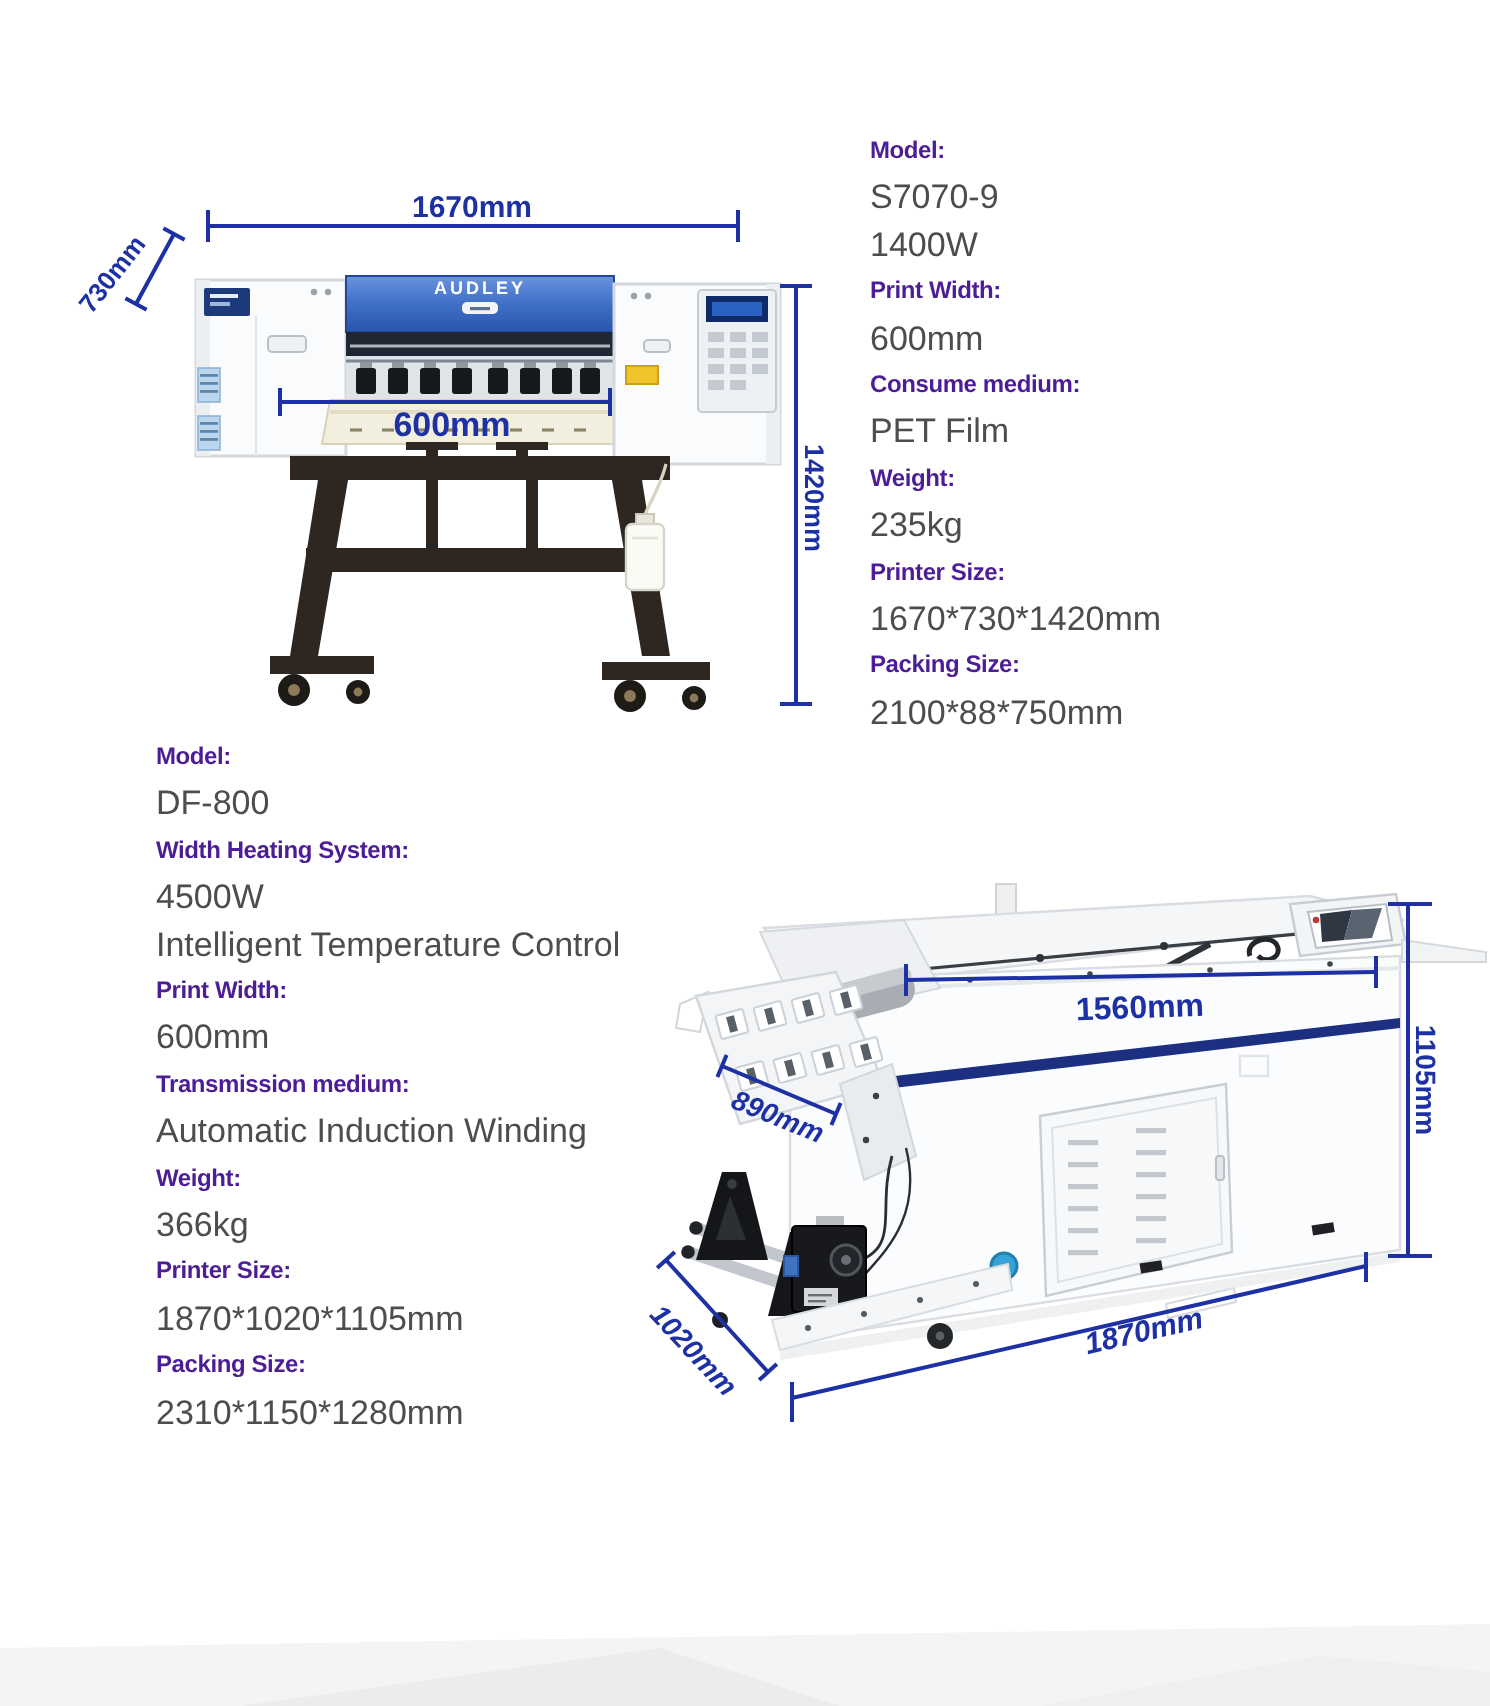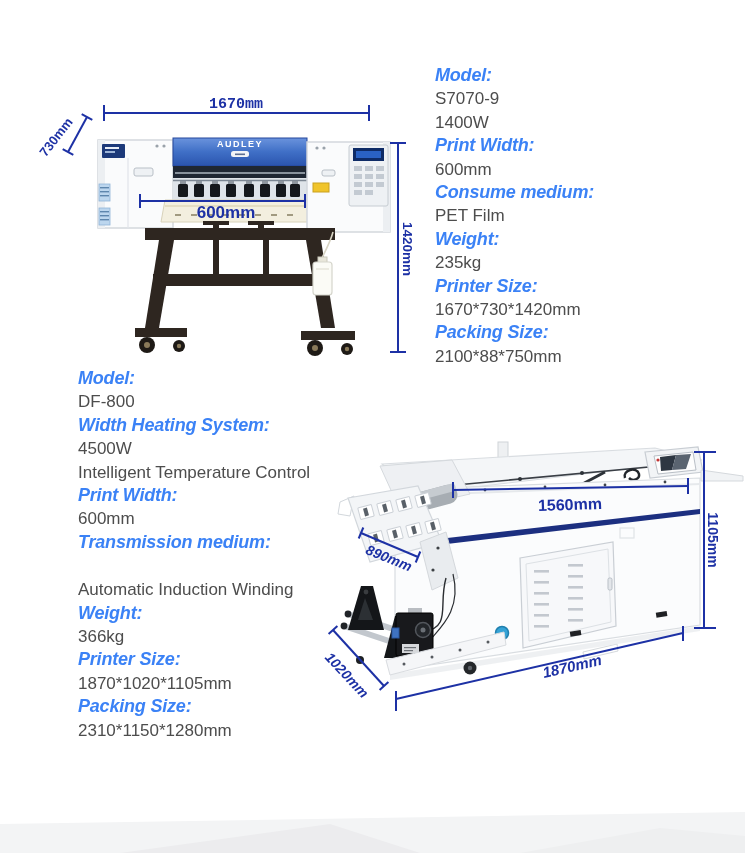--- a/index.html
+++ b/index.html
@@ -5,21 +5,21 @@
   html,body{margin:0;padding:0;background:#fff;}
   .page{position:relative;width:745px;height:853px;background:#fff;overflow:hidden;
         font-family:"Liberation Sans",sans-serif;}
   .art{position:absolute;}
   .dims-overlay{position:absolute;left:0;top:0;width:745px;height:853px;pointer-events:none;z-index:5;}
   .dims-overlay line{stroke:#1d31a5;stroke-width:2;}
   .dim-label{position:absolute;z-index:6;color:#1d31a5;font-weight:bold;white-space:nowrap;
              transform:translate(-50%,-50%);}
   .dim-label.it{font-style:italic;}
   .specs{position:absolute;z-index:4;}
-  .spec-label{font-weight:bold;font-size:18px;color:#3b82f6;line-height:23.4px;letter-spacing:-0.2px;font-style:italic;}
+  .spec-label{font-weight:bold;font-size:12px;color:#4c1d95;line-height:23.4px;letter-spacing:-0.2px;}
   .spec-value{font-weight:normal;font-size:17px;color:#4d4d4d;line-height:23.4px;}
   .bottom-band{position:absolute;left:0;top:806px;width:745px;height:47px;z-index:1;overflow:hidden;}
 </style>
 </head>
 <body>
 
 <div class="page">
 
   <svg class="art" style="left:85px;top:128px;" width="320" height="245" viewBox="0 0 320 245">
 
@@ -347,21 +347,21 @@
 
     <line x1="333" y1="630" x2="384" y2="686"></line>
       <line x1="328.6" y1="634" x2="337.4" y2="626"></line>
       <line x1="379.6" y1="690" x2="388.4" y2="682"></line>
 
     <line x1="396" y1="699" x2="683" y2="633"></line>
       <line x1="396" y1="691" x2="396" y2="711"></line>
       <line x1="683" y1="626" x2="683" y2="641"></line>
   </svg>
 
-  <div class="dim-label" style="left:236px;top:104px;font-size:15px;font-family:Liberation Mono, monospace;">1670mm</div>
+  <div class="dim-label" style="left:236px;top:104px;font-size:15px;">1670mm</div>
   <div class="dim-label" style="left:56px;top:137px;font-size:13px;transform:translate(-50%,-50%) rotate(-52deg);">730mm</div>
   <div class="dim-label" style="left:407px;top:249px;font-size:13.5px;transform:translate(-50%,-50%) rotate(90deg);">1420mm</div>
   <div class="dim-label" style="left:226px;top:213px;font-size:17px;">600mm</div>
   <div class="dim-label" style="left:570px;top:505px;font-size:16px;transform:translate(-50%,-50%) rotate(-2deg);">1560mm</div>
   <div class="dim-label it" style="left:389px;top:558px;font-size:14px;transform:translate(-50%,-50%) rotate(22deg);">890mm</div>
   <div class="dim-label" style="left:713px;top:540px;font-size:14px;transform:translate(-50%,-50%) rotate(90deg);">1105mm</div>
   <div class="dim-label it" style="left:347px;top:675px;font-size:14px;transform:translate(-50%,-50%) rotate(47deg);">1020mm</div>
   <div class="dim-label it" style="left:572px;top:666px;font-size:15px;transform:translate(-50%,-50%) rotate(-13deg);">1870mm</div>
 
   <div class="specs" style="left:435px;top:64px;width:305px;">
@@ -403,21 +403,21 @@
       <div class="spec-label">Width Heating System:</div>
       <div class="spec-value" style="white-space:nowrap;">4500W</div>
       <div class="spec-value" style="white-space:nowrap;">Intelligent Temperature Control</div>
     </div>
     <div>
       <div class="spec-label">Print Width:</div>
       <div class="spec-value">600mm</div>
     </div>
     <div>
       <div class="spec-label">Transmission medium:</div>
-      <div class="spec-value" style="white-space:nowrap;margin-top:24px;">Automatic Induction Winding</div>
+      <div class="spec-value" style="white-space:nowrap;">Automatic Induction Winding</div>
     </div>
     <div>
       <div class="spec-label">Weight:</div>
       <div class="spec-value">366kg</div>
     </div>
     <div>
       <div class="spec-label">Printer Size:</div>
       <div class="spec-value">1870*1020*1105mm</div>
     </div>
     <div>

